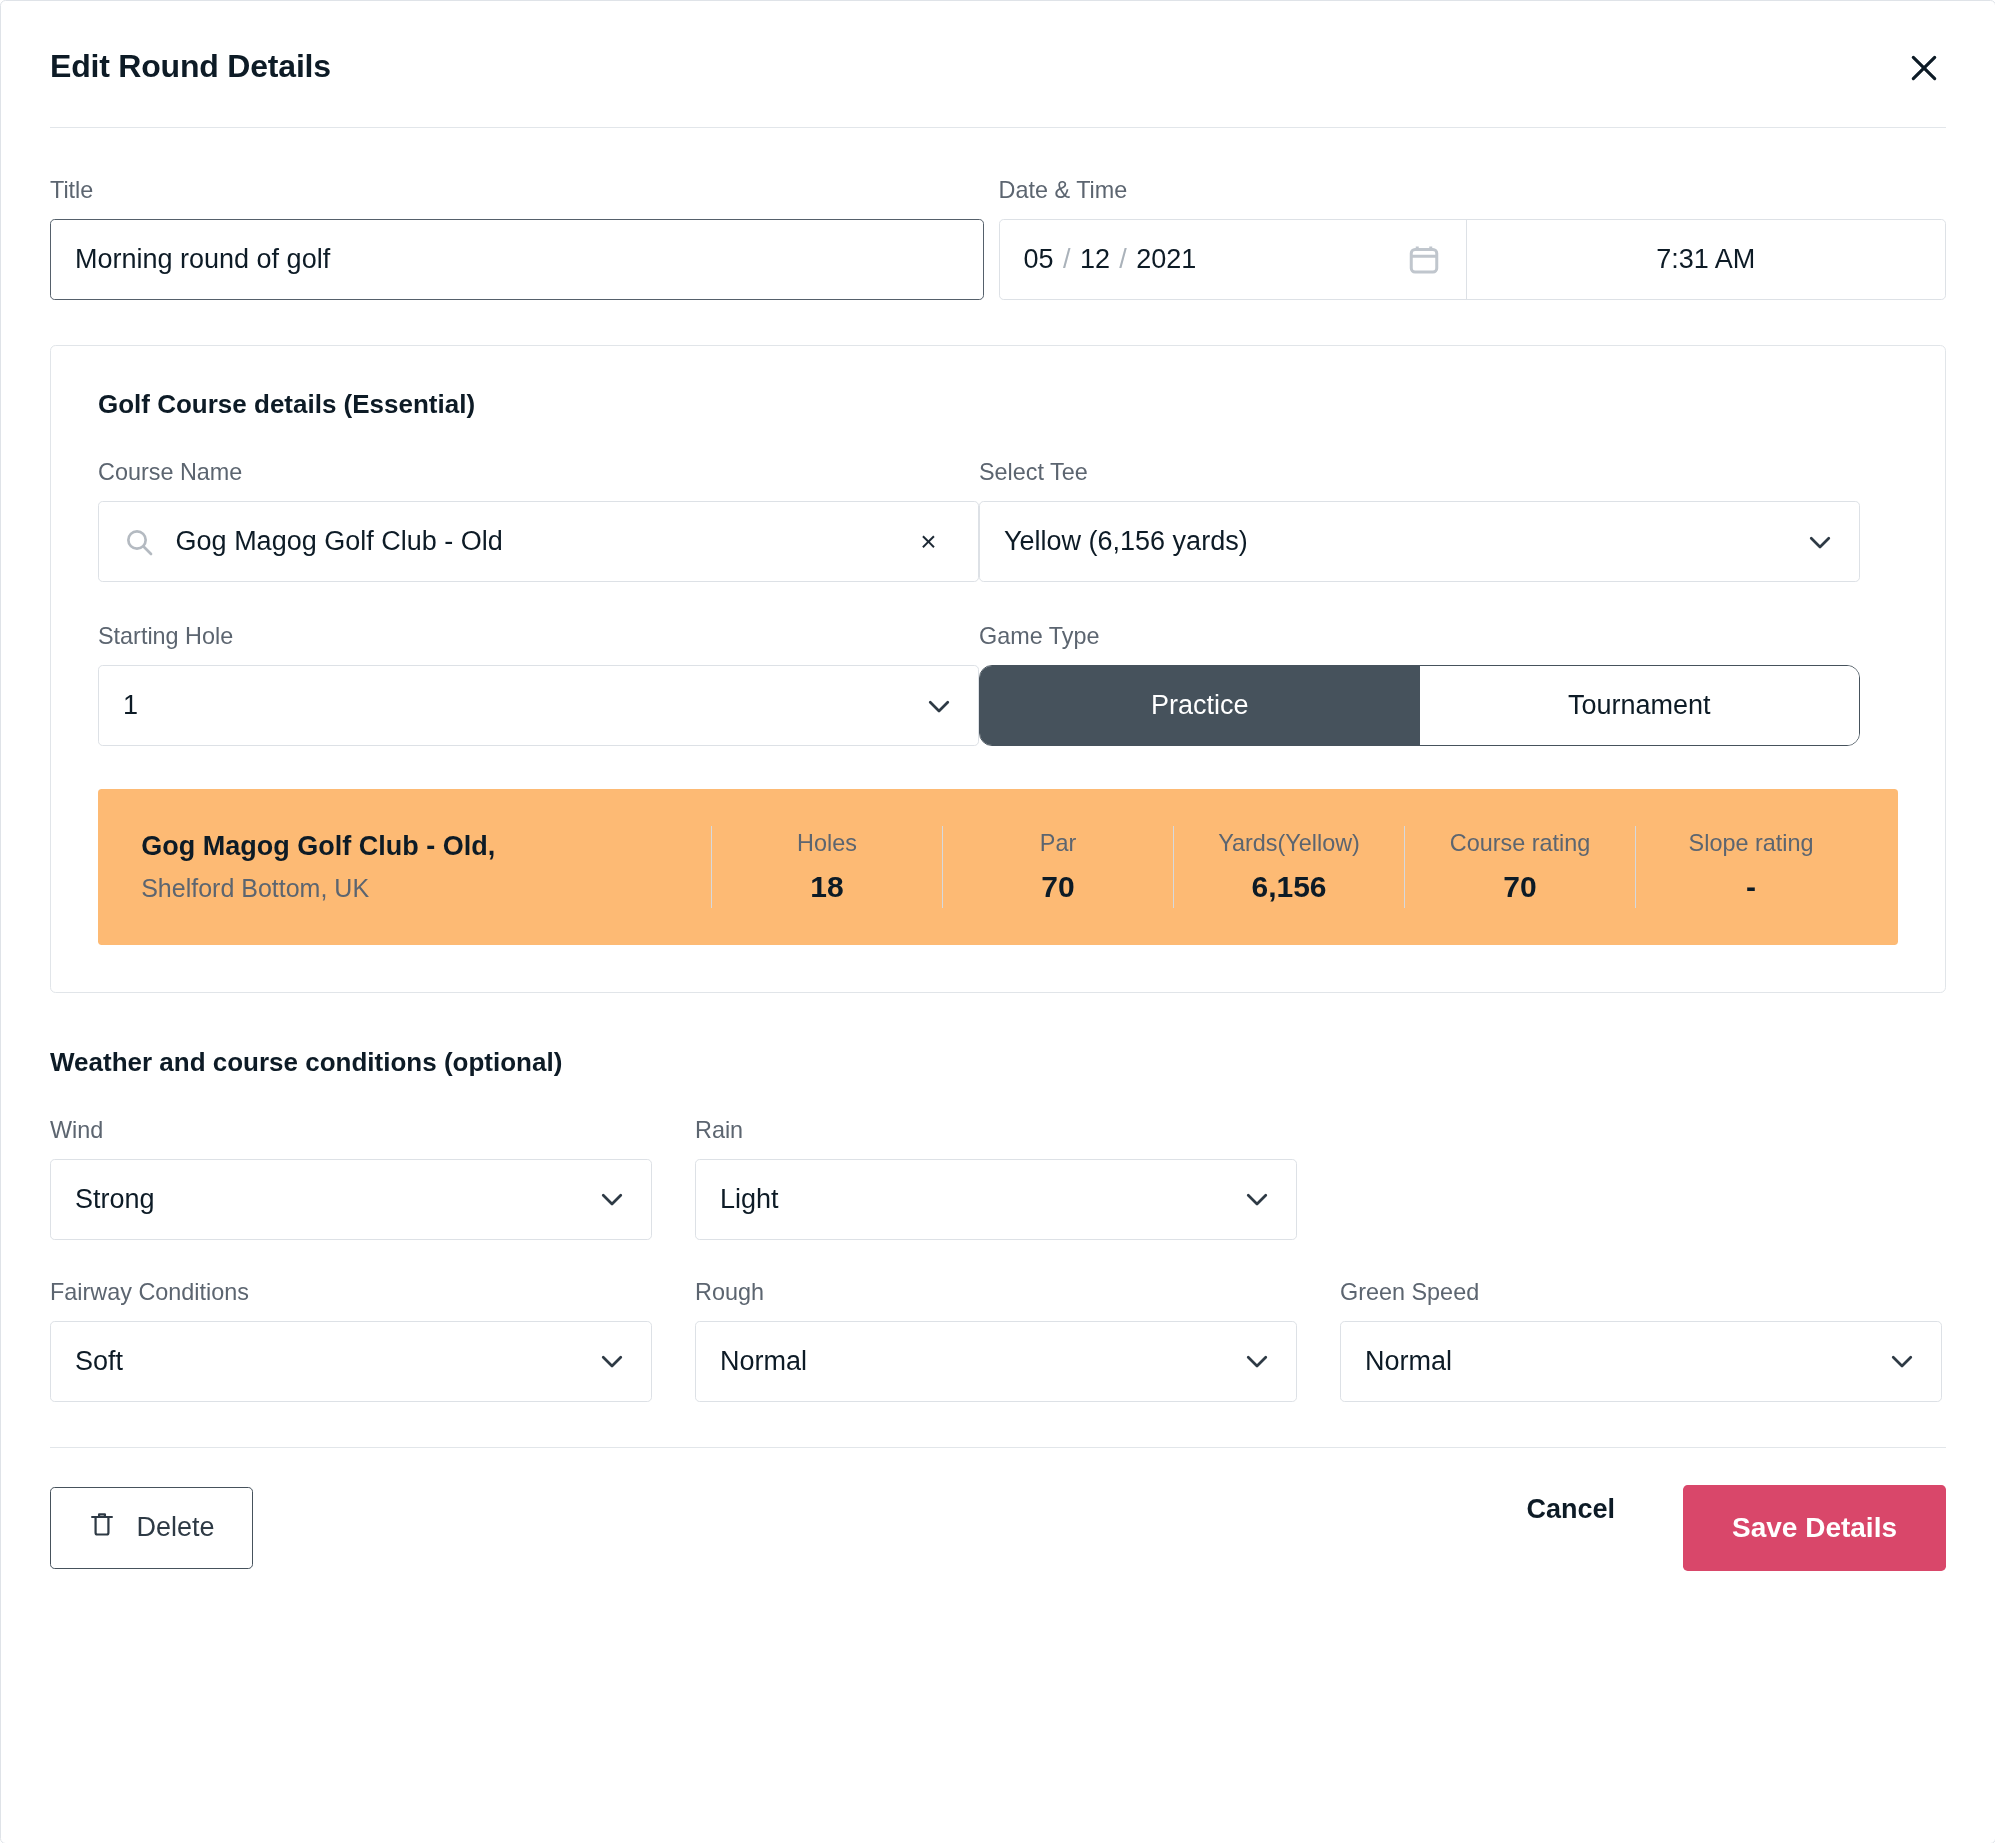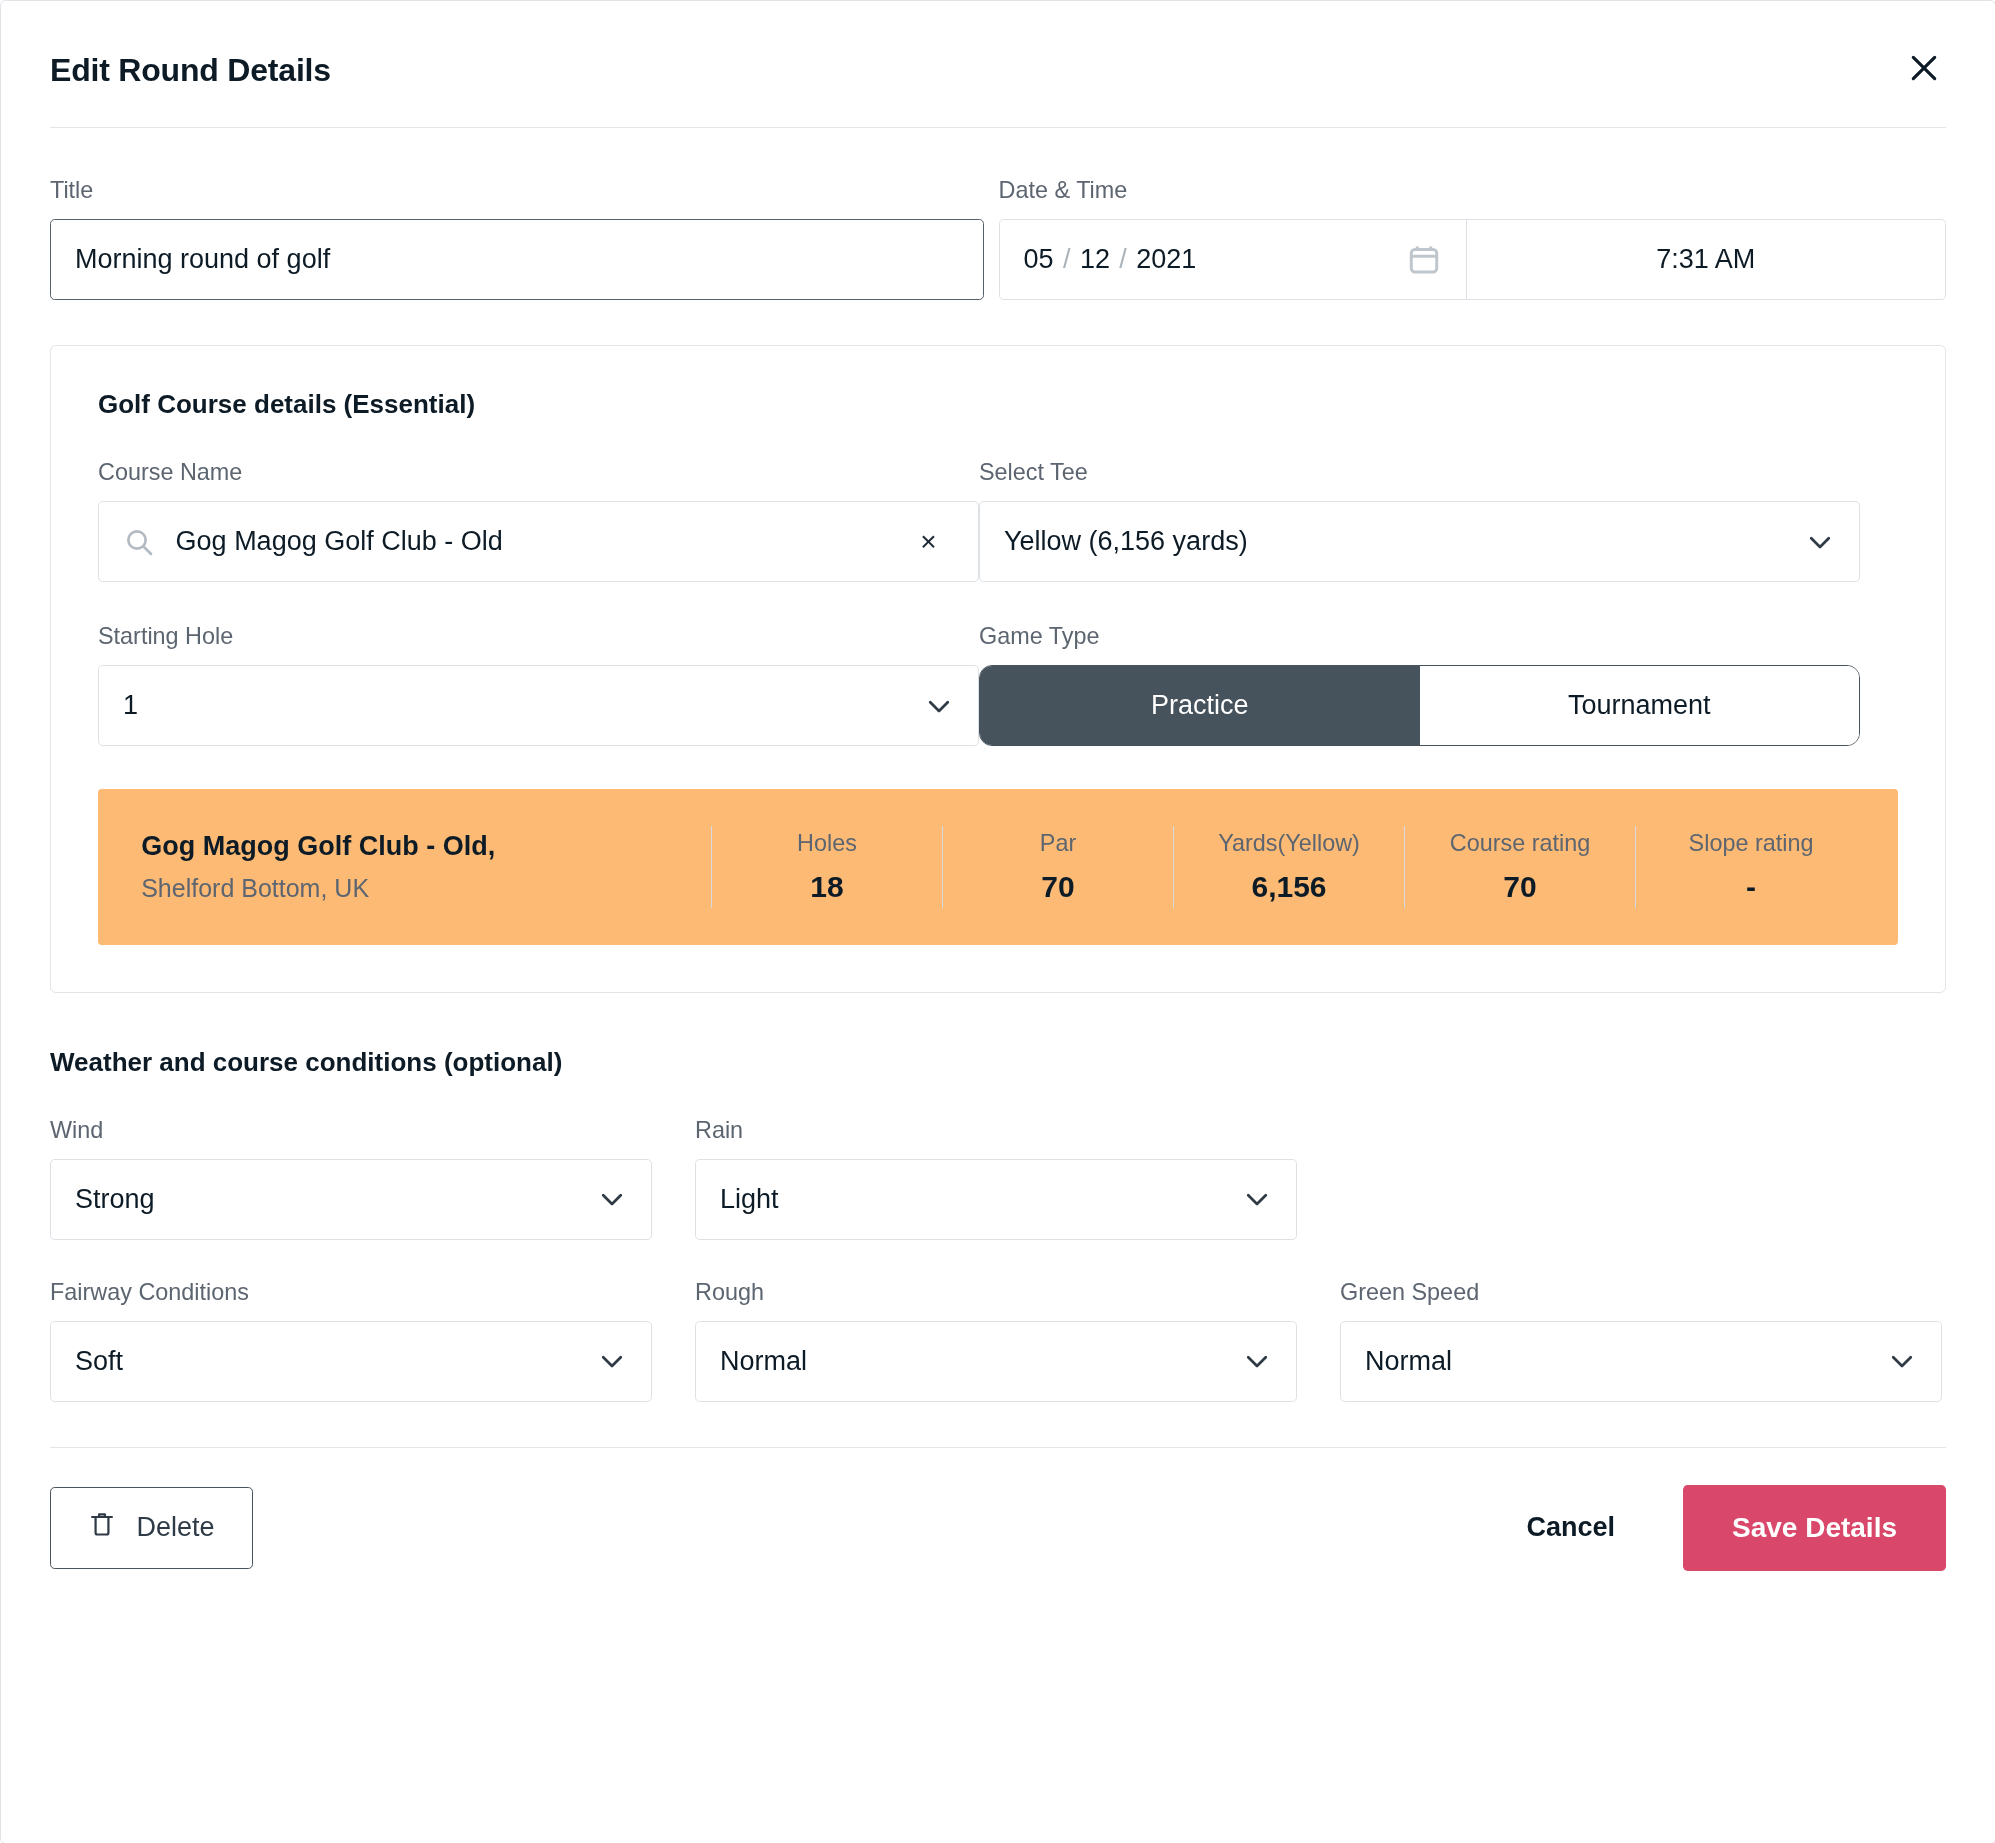--- a/index.html
+++ b/index.html
@@ -18,21 +18,21 @@
     background: #ffffff;
     border: 0.9px solid #dfe3e8;
     border-radius: 5.6px;
     padding: 0 49px;
     overflow: hidden;
   }
 
   
   .modal-header {
     display: flex;
-    align-items: center;
+    align-items: flex-start;
     justify-content: space-between;
     padding-top: 47px;
     padding-bottom: 0;
   }
   .modal-title {
     font-size: 32px;
     font-weight: bold;
     color: #0d1b26;
     letter-spacing: -0.2px;
   }
@@ -232,21 +232,21 @@
     height: 82px;
     padding: 0 37px;
     border: 0.9px solid #46525c;
     border-radius: 4.7px;
     background: #ffffff;
     font-size: 27px;
     color: #2e3a45;
     cursor: pointer;
     font-family: inherit;
   }
-  .footer-right { display: flex; align-items: center; gap: 51px; }
+  .footer-right { display: flex; align-items: flex-start; gap: 51px; }
   .btn-cancel {
     background: none; border: none; cursor: pointer;
     font-size: 27px; font-weight: bold; color: #0d1b26;
     font-family: inherit;
     padding: 9.4px 17px;
   }
   .btn-save {
     background: #d9476a;
     color: #ffffff;
     border: none;

